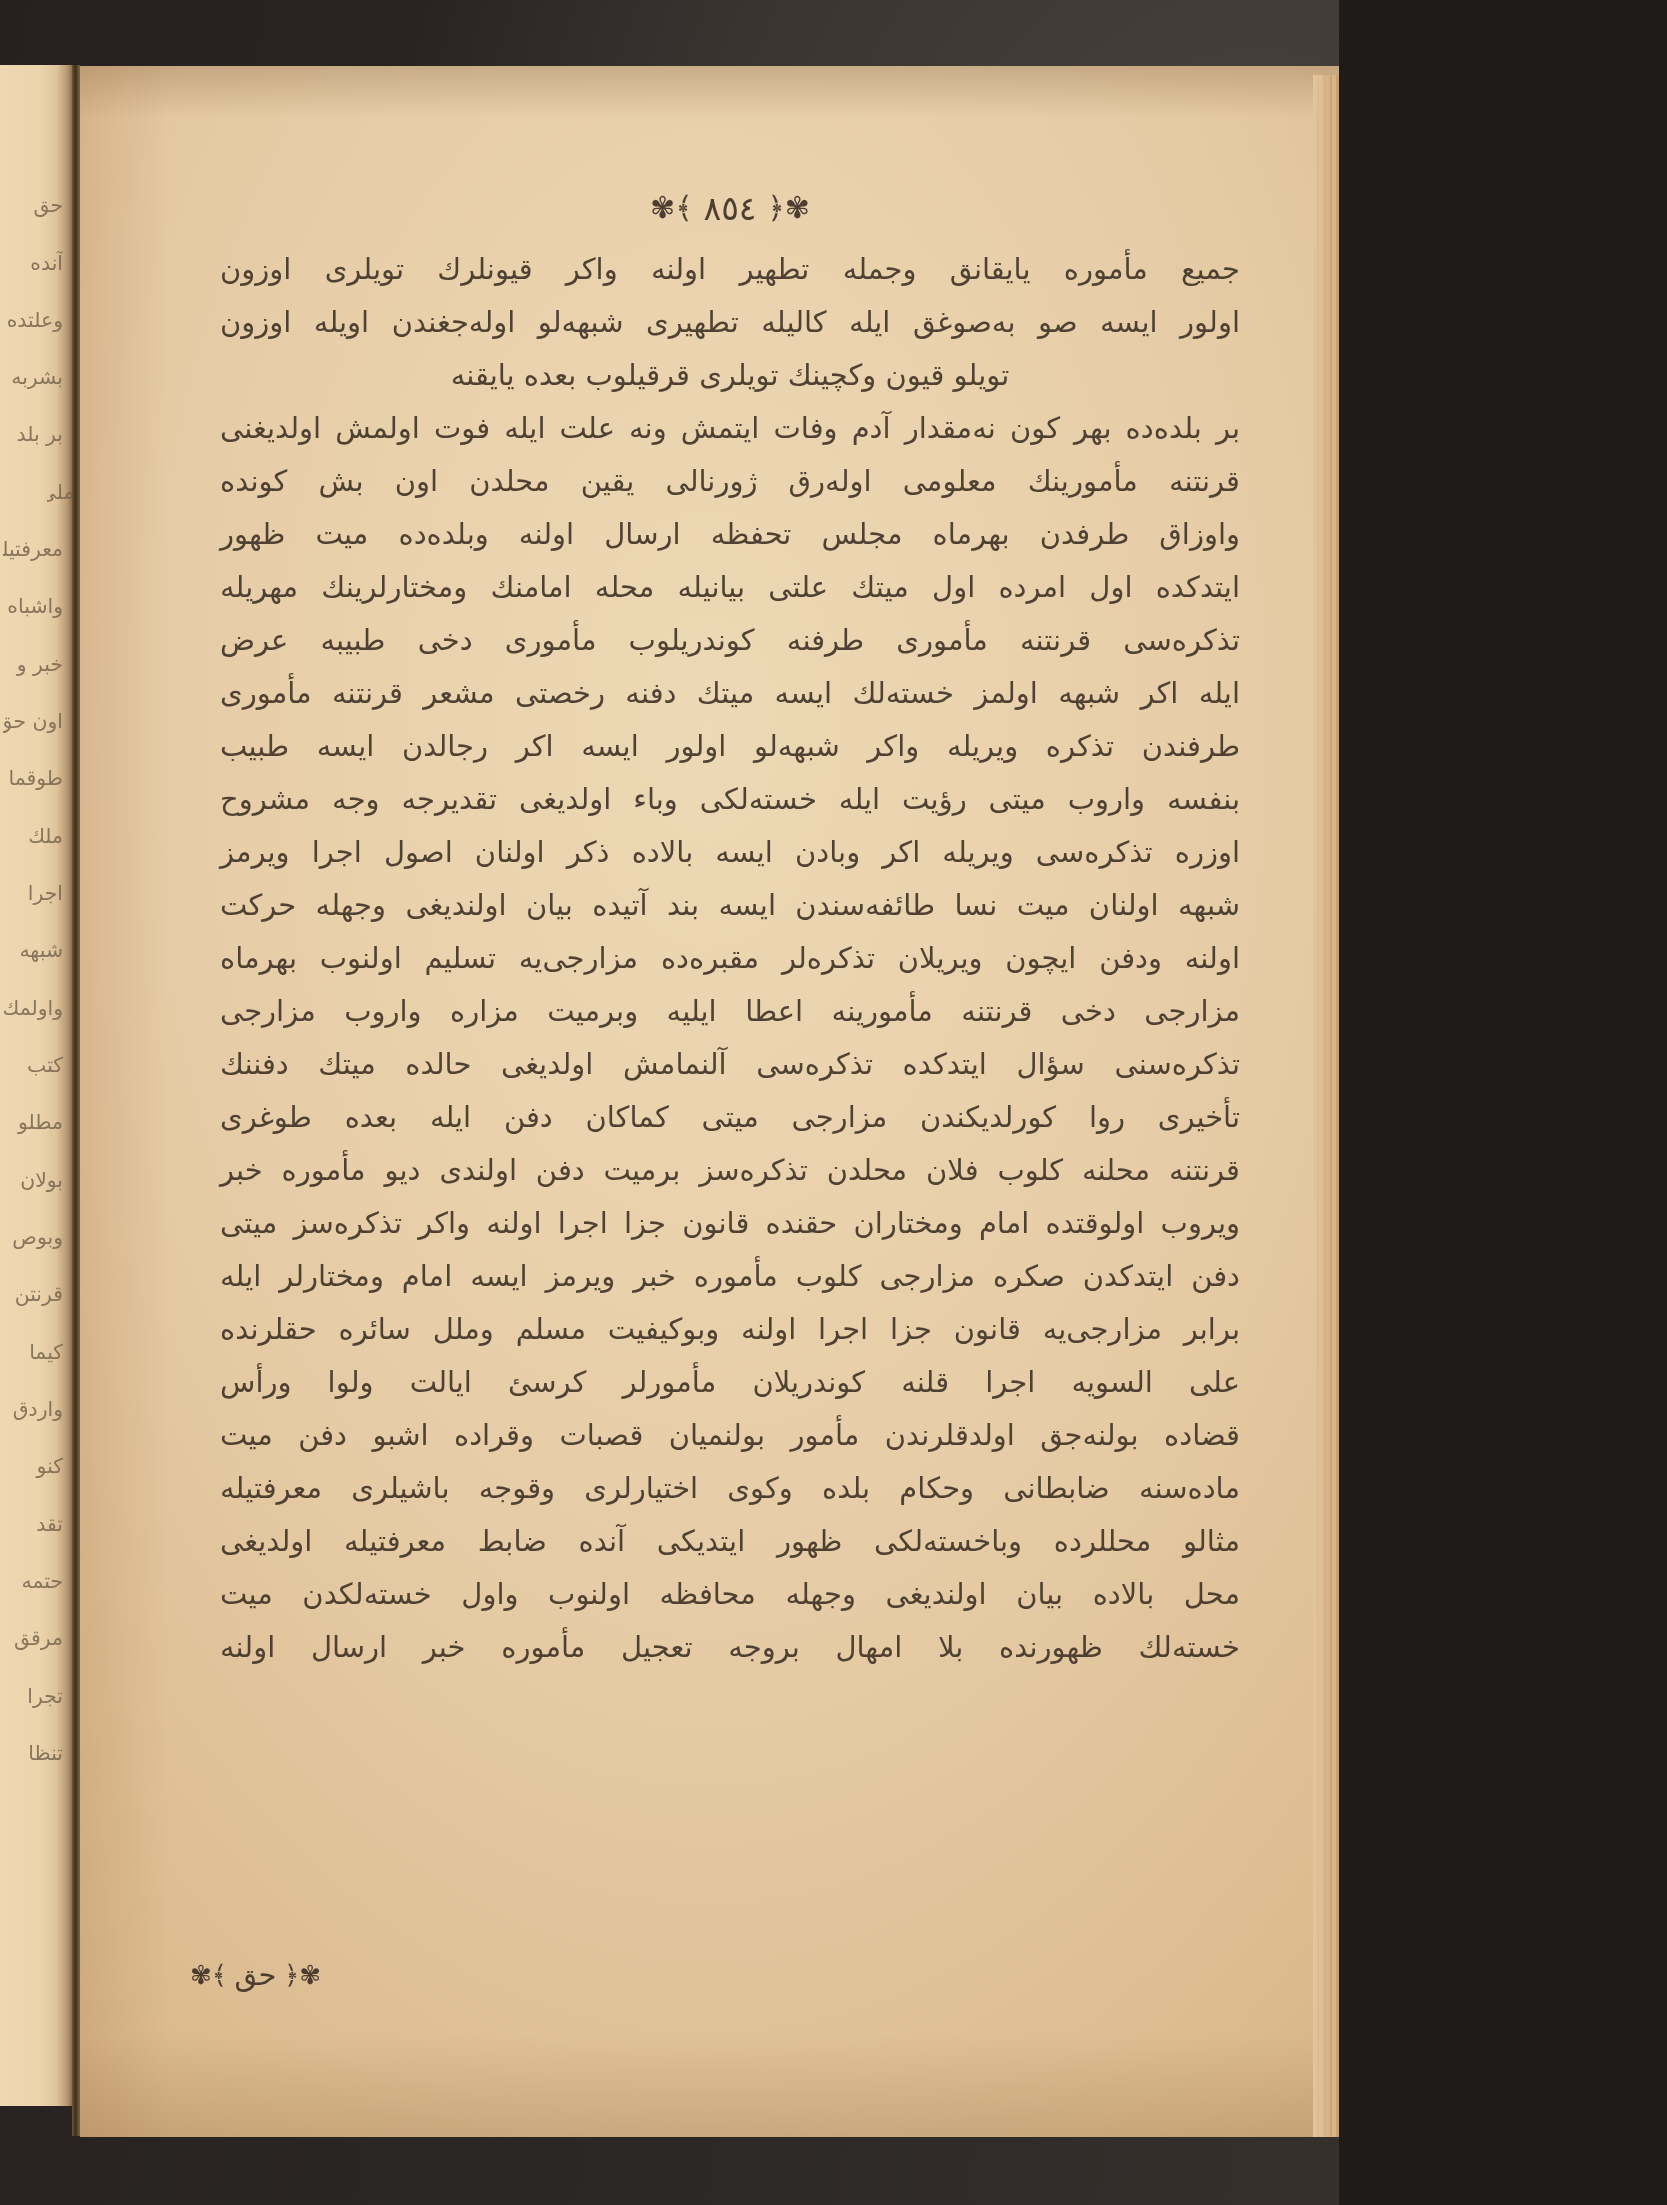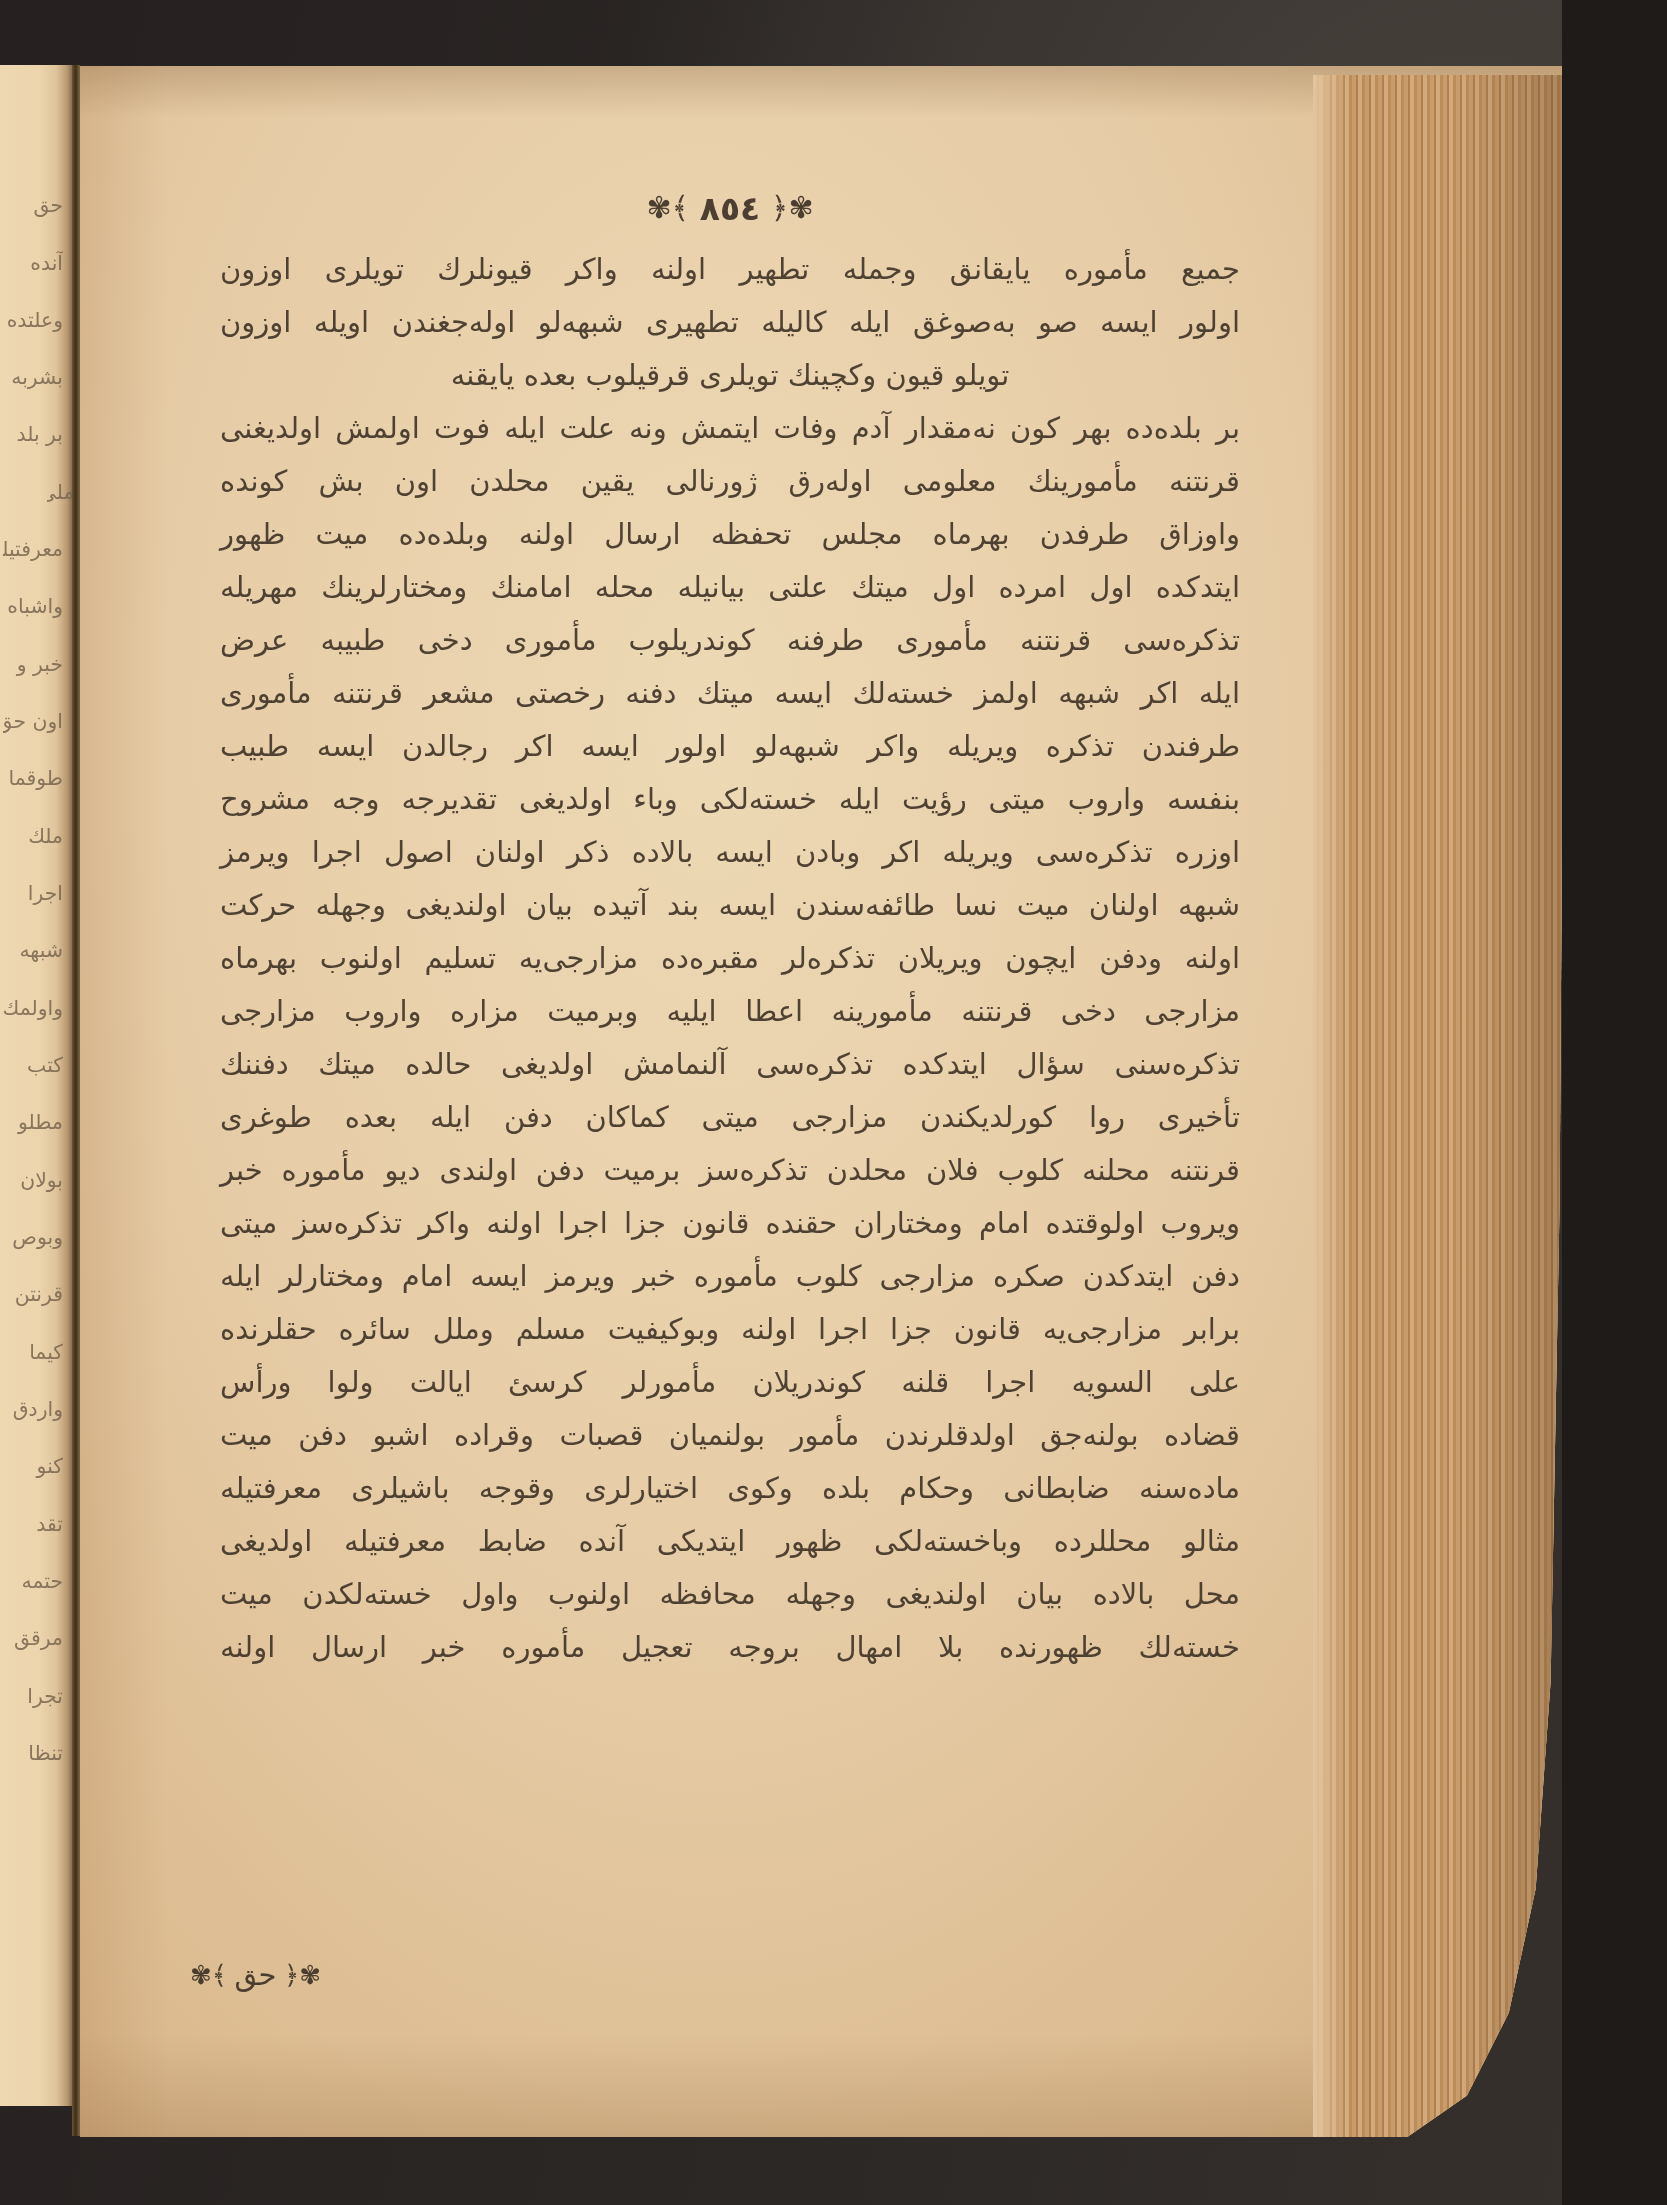--- a/index.html
+++ b/index.html
@@ -1,19 +1,19 @@
 <!DOCTYPE html>
 <html lang="ota" style="font-size:12px"><head>
 <meta charset="utf-8">
 <title>٨٥٤</title>
 <style>
   html,body{margin:0;padding:0;background:#1e1b19;}
   .scene{
     position:relative;
-    width:1562px;height:2205px;
+    width:1339px;height:2205px;
     overflow:hidden;
     font-family:"DejaVu Sans",sans-serif;
     background:
       radial-gradient(1131px 1282px at 94% 14%, #4a443e 0%, #3a3531 48%, rgba(40,35,33,0) 78%),
       linear-gradient(100deg,#262120 0%,#2b2725 55%,#35302c 100%);
   }
   
   .facing-strip{
     position:absolute;left:0;top:65px;width:72px;height:2041px;
     background:linear-gradient(to right,#eed8b2 0%,#ecd4ac 55%,#dfc49c 78%,#bb9a72 93%,#8a6f4e 100%);
@@ -55,21 +55,21 @@
     position:absolute;left:140px;top:106px;width:1020px;
     color:rgba(62,50,38,.90);
   }
   .pagenum-row{
     height:71px;line-height:71px;
     text-align:center;direction:ltr;
     font-size:33px;letter-spacing:3px;
     color:rgba(62,50,38,.92);
   }
   .pagenum-row .orn{font-size:30px;letter-spacing:0;vertical-align:1.5px;}
-  .pagenum{padding:0 10.6px;font-weight:bold;}
+  .pagenum{padding:0 10.6px;font-weight:normal;}
   .t-line{
     height:53px;line-height:53px;
     font-size:29px;
     direction:rtl;
     text-align:justify;text-align-last:justify;text-justify:inter-word;
     white-space:nowrap;overflow:visible;
   }
   .t-line.indent{
     text-align:center;text-align-last:center;
   }

